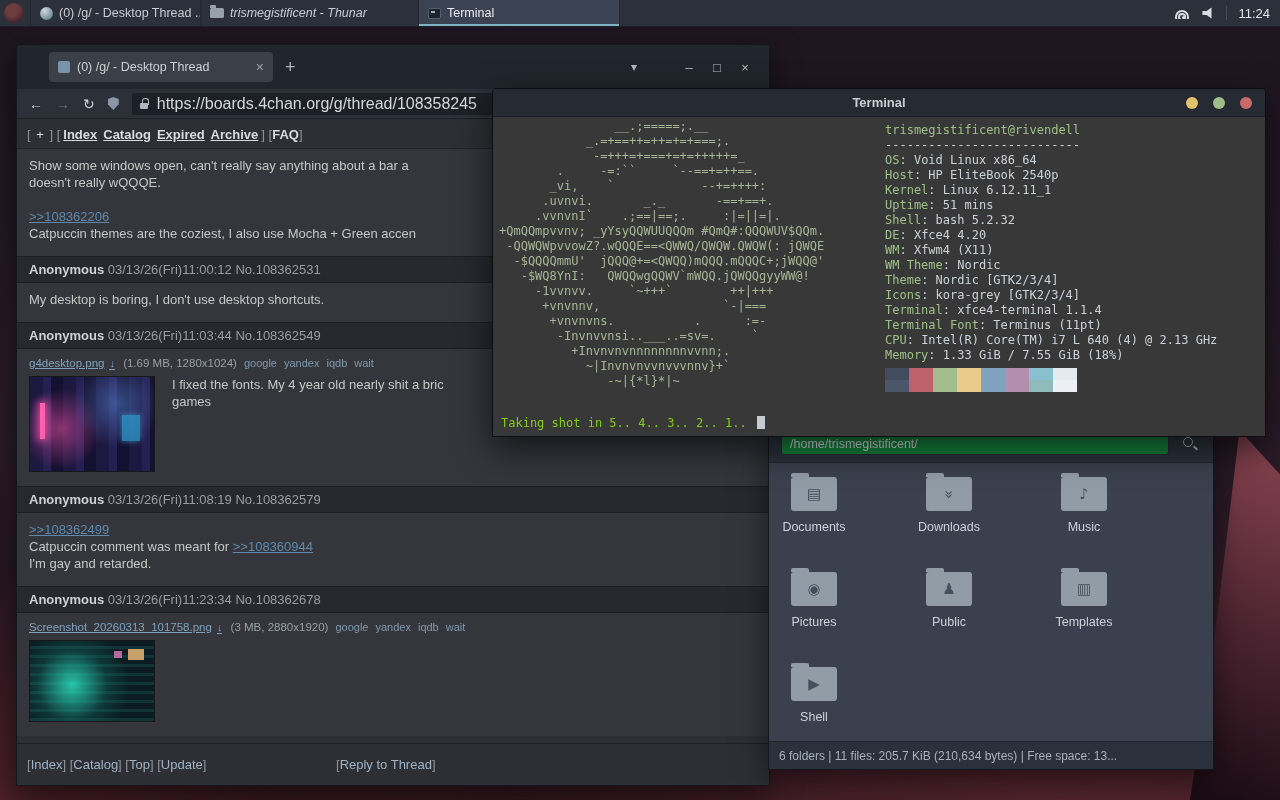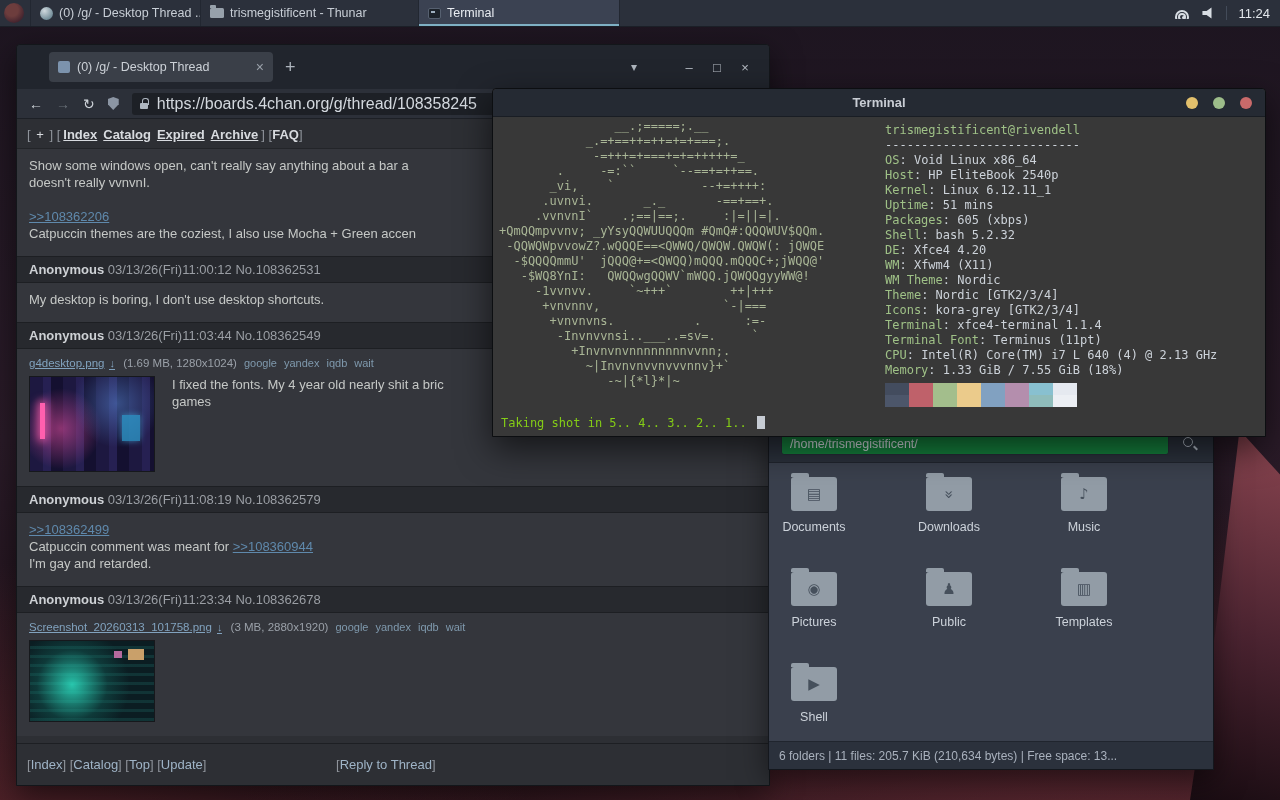--- a/index.html
+++ b/index.html
@@ -24,21 +24,21 @@
   
   .panel { position:absolute; top:0; left:0; right:0; height:27px; z-index:40;
     background:#2b303b; border-bottom:1px solid #1b1f27;
     display:flex; align-items:center; }
   .launcher { width:20px; height:20px; margin:0 6px 0 4px; border-radius:50%;
     background:radial-gradient(circle at 40% 35%, #6d3d3d 0 35%, #472630 70%, #2c1922); flex:none; }
   .tb-btn { height:26px; display:flex; align-items:center; gap:6px; padding:0 9px;
     color:#c8ced6; font-size:12.5px; white-space:nowrap; overflow:hidden;
     border-left:1px solid #222731; }
   .tb-btn:nth-child(2){ width:170px; }
-  .tb-btn:nth-child(3){ width:218px; }
+  .tb-btn:nth-child(3){ width:218px;font-style:italic; }
   .tb-btn:nth-child(4){ width:202px; border-right:1px solid #222731; }
   .tb-btn.active { background:#3b4252; box-shadow:inset 0 -2px 0 #7fb0c4; color:#e8ecf1; }
   .icon-browser { width:13px; height:13px; border-radius:50%;
     background:radial-gradient(circle at 35% 30%, #cfd8dd, #6f8a96 75%); flex:none; }
   .icon-thunar { width:14px; height:10px; background:#97a1ab; border-radius:1.5px; position:relative; flex:none; }
   .icon-thunar::before { content:""; position:absolute; top:-3px; left:0; width:6px; height:3px;
     background:#97a1ab; border-radius:1px 1px 0 0; }
   .icon-terminal { width:13px; height:11px; background:#1d232b; border:1px solid #566070;
     border-radius:2px; position:relative; flex:none; }
   .icon-terminal::before { content:""; position:absolute; left:2px; top:2px; width:4px; height:2px; background:#9fb0c0; }
@@ -237,21 +237,21 @@
       <div class="lock"></div>
       <div class="url-text">https://boards.4chan.org/g/thread/108358245</div>
     </div>
   </div>
   <div class="content">
     <div class="board-nav"><span class="brk">[ </span><span class="bn-plus">+</span><span class="brk"> ] [</span><span class="bn-link">Index</span><span class="bn-link">Catalog</span><span class="bn-link">Expired</span><span class="bn-link">Archive</span><span class="brk">] [</span><span class="bn-faq">FAQ</span><span class="brk">]</span></div>
     <div id="thread-posts" style="display:contents;"><div class="post-body">
           <div class="post-plain">
             <div class="post-text">
               <div class="pline"><span class="ptext">Show some windows open, can't really say anything about a bar a</span></div>
-              <div class="pline"><span class="ptext">doesn't really vvnvnI.</span></div>
+              <div class="pline"><span class="ptext">doesn't really wQQQE.</span></div>
               <div class="pline">&nbsp;</div>
               <div class="pline"><span class="quotelink">&gt;&gt;108362206</span></div>
               <div class="pline"><span class="ptext">Catpuccin themes are the coziest, I also use Mocha + Green accen</span></div>
             </div>
           </div>
         </div><div class="post-header"><span class="p-name">Anonymous</span><span class="p-date"> 03/13/26(Fri)11:00:12 </span><span class="p-no">No.108362531</span></div><div class="post-body">
           <div class="post-plain">
             <div class="post-text">
               <div class="pline"><span class="ptext">My desktop is boring, I don't use desktop shortcuts.</span></div>
             </div>
@@ -367,21 +367,20 @@
           +Invnvnvnnnnnnnnvvnn;.
             ~|Invnvnvvnvvvnnv}+`
                -~|{*l}*|~</pre>
     <div class="nf" id="neofetch">
         <div class="nf-line nf-user">trismegistificent@rivendell</div>
         <div class="nf-line nf-sep">---------------------------</div>
         <div class="nf-line"><span class="nf-label">OS</span><span class="nf-value">: Void Linux x86_64</span></div>
         <div class="nf-line"><span class="nf-label">Host</span><span class="nf-value">: HP EliteBook 2540p</span></div>
         <div class="nf-line"><span class="nf-label">Kernel</span><span class="nf-value">: Linux 6.12.11_1</span></div>
         <div class="nf-line"><span class="nf-label">Uptime</span><span class="nf-value">: 51 mins</span></div>
-        <div class="nf-line"><span class="nf-label">Packages</span><span class="nf-value">: 605 (xbps)</span></div>
         <div class="nf-line"><span class="nf-label">Shell</span><span class="nf-value">: bash 5.2.32</span></div>
         <div class="nf-line"><span class="nf-label">DE</span><span class="nf-value">: Xfce4 4.20</span></div>
         <div class="nf-line"><span class="nf-label">WM</span><span class="nf-value">: Xfwm4 (X11)</span></div>
         <div class="nf-line"><span class="nf-label">WM Theme</span><span class="nf-value">: Nordic</span></div>
         <div class="nf-line"><span class="nf-label">Theme</span><span class="nf-value">: Nordic [GTK2/3/4]</span></div>
         <div class="nf-line"><span class="nf-label">Icons</span><span class="nf-value">: kora-grey [GTK2/3/4]</span></div>
         <div class="nf-line"><span class="nf-label">Terminal</span><span class="nf-value">: xfce4-terminal 1.1.4</span></div>
         <div class="nf-line"><span class="nf-label">Terminal Font</span><span class="nf-value">: Terminus (11pt)</span></div>
         <div class="nf-line"><span class="nf-label">CPU</span><span class="nf-value">: Intel(R) Core(TM) i7 L 640 (4) @ 2.13 GHz</span></div>
         <div class="nf-line"><span class="nf-label">Memory</span><span class="nf-value">: 1.33 GiB / 7.55 GiB (18%)</span></div>

